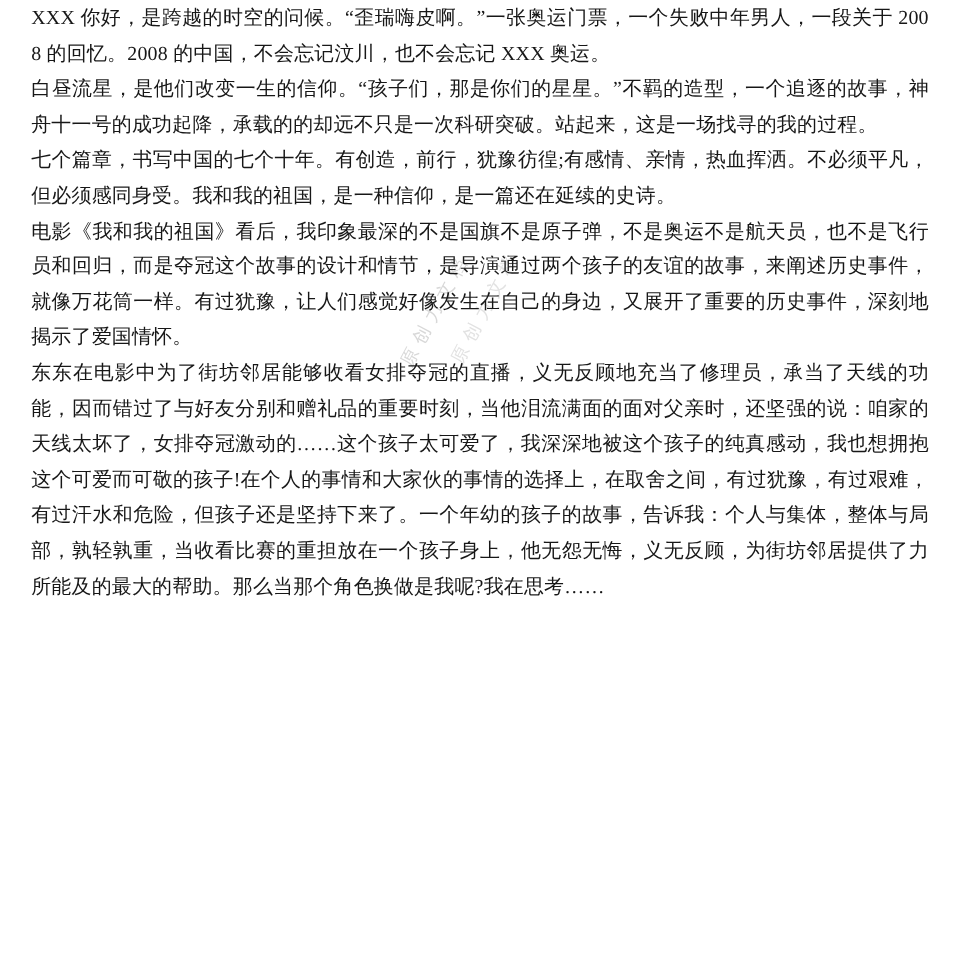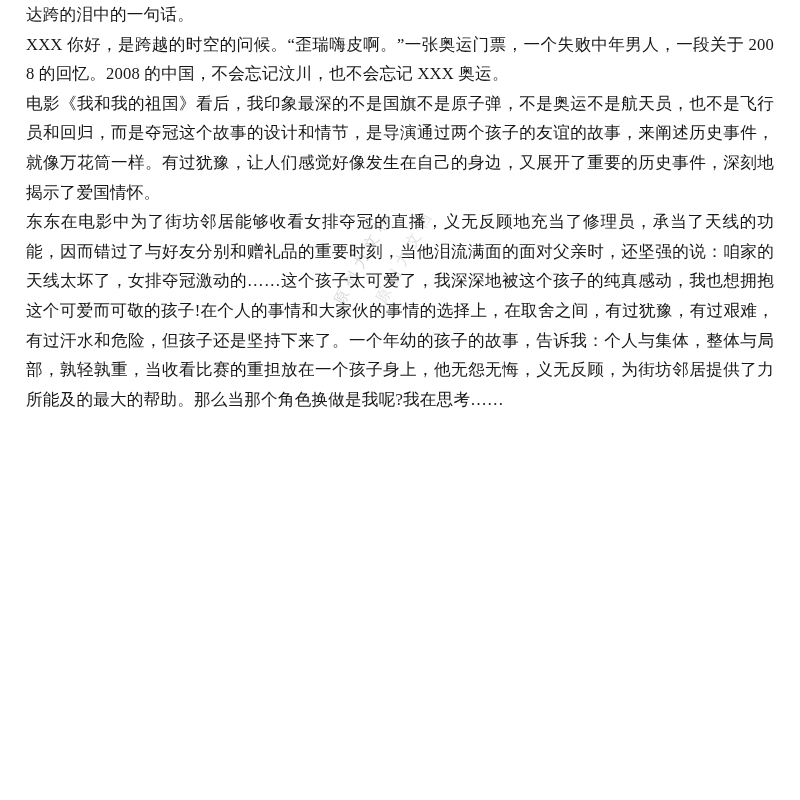--- a/index.html
+++ b/index.html
@@ -63,19 +63,20 @@
 </style>
 </head>
 <body>
 
 <div class="page">
 
   <div class="watermark">原创力文档</div>
   <div class="watermark wm2">原创力文档</div>
 
   <div class="doc-body">
-    <p class="para clipped-top">达跨的泪中的一句话。</p>
     <p class="para">XXX 你好，是跨越的时空的问候。“歪瑞嗨皮啊。”一张奥运门票，一个失败中年男人，一段关于 2008 的回忆。2008 的中国，不会忘记汶川，也不会忘记 XXX 奥运。</p>
+    <p class="para">白昼流星，是他们改变一生的信仰。“孩子们，那是你们的星星。”不羁的造型，一个追逐的故事，神舟十一号的成功起降，承载的的却远不只是一次科研突破。站起来，这是一场找寻的我的过程。</p>
+    <p class="para">七个篇章，书写中国的七个十年。有创造，前行，犹豫彷徨;有感情、亲情，热血挥洒。不必须平凡，但必须感同身受。我和我的祖国，是一种信仰，是一篇还在延续的史诗。</p>
     <p class="para">电影《我和我的祖国》看后，我印象最深的不是国旗不是原子弹，不是奥运不是航天员，也不是飞行员和回归，而是夺冠这个故事的设计和情节，是导演通过两个孩子的友谊的故事，来阐述历史事件，就像万花筒一样。有过犹豫，让人们感觉好像发生在自己的身边，又展开了重要的历史事件，深刻地揭示了爱国情怀。</p>
     <p class="para">东东在电影中为了街坊邻居能够收看女排夺冠的直播，义无反顾地充当了修理员，承当了天线的功能，因而错过了与好友分别和赠礼品的重要时刻，当他泪流满面的面对父亲时，还坚强的说：咱家的天线太坏了，女排夺冠激动的……这个孩子太可爱了，我深深地被这个孩子的纯真感动，我也想拥抱这个可爱而可敬的孩子!在个人的事情和大家伙的事情的选择上，在取舍之间，有过犹豫，有过艰难，有过汗水和危险，但孩子还是坚持下来了。一个年幼的孩子的故事，告诉我：个人与集体，整体与局部，孰轻孰重，当收看比赛的重担放在一个孩子身上，他无怨无悔，义无反顾，为街坊邻居提供了力所能及的最大的帮助。那么当那个角色换做是我呢?我在思考……</p>
   </div>
 
 </div>
 
 </body></html>

